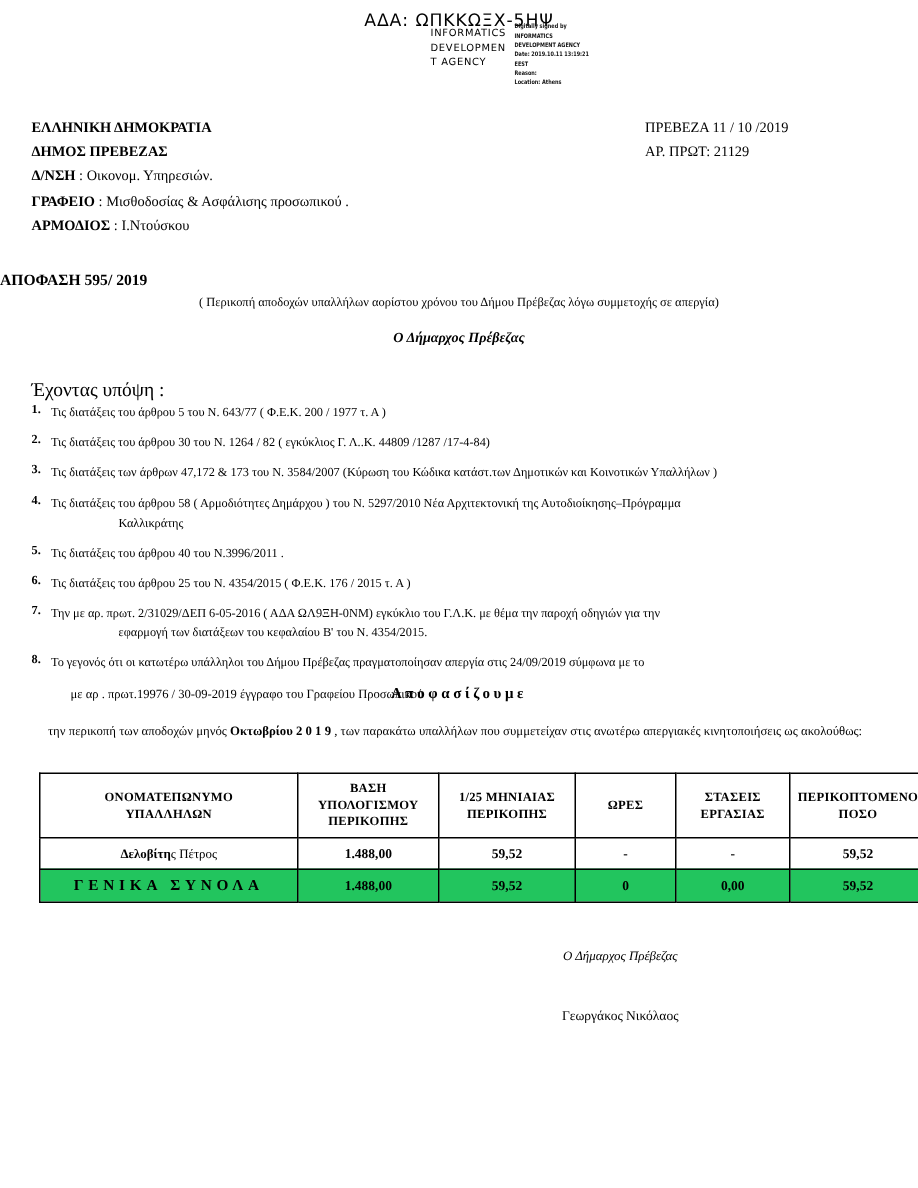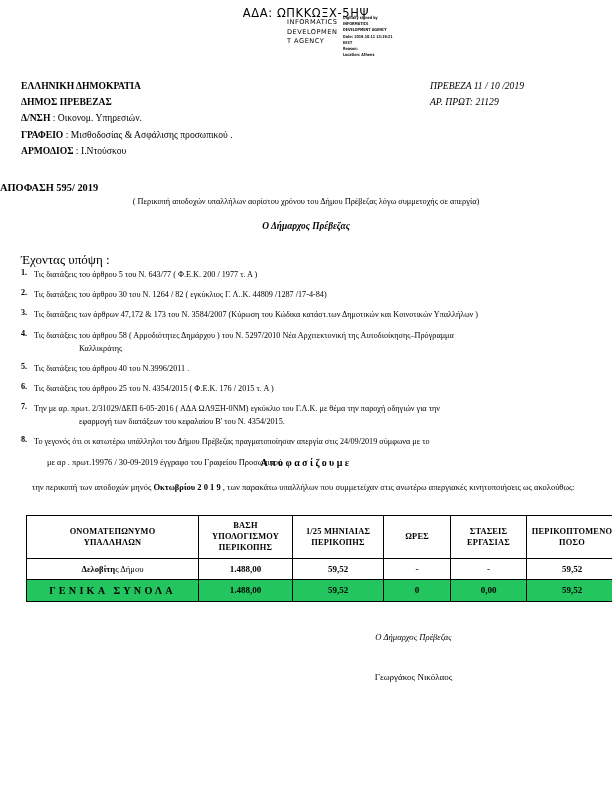--- a/index.html
+++ b/index.html
@@ -76,21 +76,21 @@
   .hdr-left .b { font-weight: bold; }
   .hdr-left .row { white-space: nowrap; }
 
   .hdr-right {
     position: absolute;
     top: 78px;
     left: 430px;
     font-size: 9.6px;
     line-height: 16.2px;
   }
-  .hdr-right .row { white-space: nowrap; font-style: italic; }
+  .hdr-right .row { white-space: nowrap; }
 
   
   .title {
     position: absolute;
     top: 182px;
     left: 0;
     width: 612px;
     text-align: left;
     font-size: 10.4px;
     font-weight: bold;
@@ -376,21 +376,21 @@
           </th>
           <th class="c-amt">
             <div>ΠΕΡΙΚΟΠΤΟΜΕΝΟ</div>
             <div>ΠΟΣΟ</div>
           </th>
         </tr>
       </thead>
       <tbody>
         <tr class="row-data">
           <td class="nm">
-            <b>Δελοβίτη</b><span>ς Δήμου</span>
+            <b>Δελοβίτη</b><span>ς Πέτρος</span>
           </td>
           <td>1.488,00</td>
           <td>59,52</td>
           <td>-</td>
           <td>-</td>
           <td>59,52</td>
         </tr>
         <tr class="row-total">
           <td class="tot-label">ΓΕΝΙΚΑ ΣΥΝΟΛΑ</td>
           <td>1.488,00</td>

